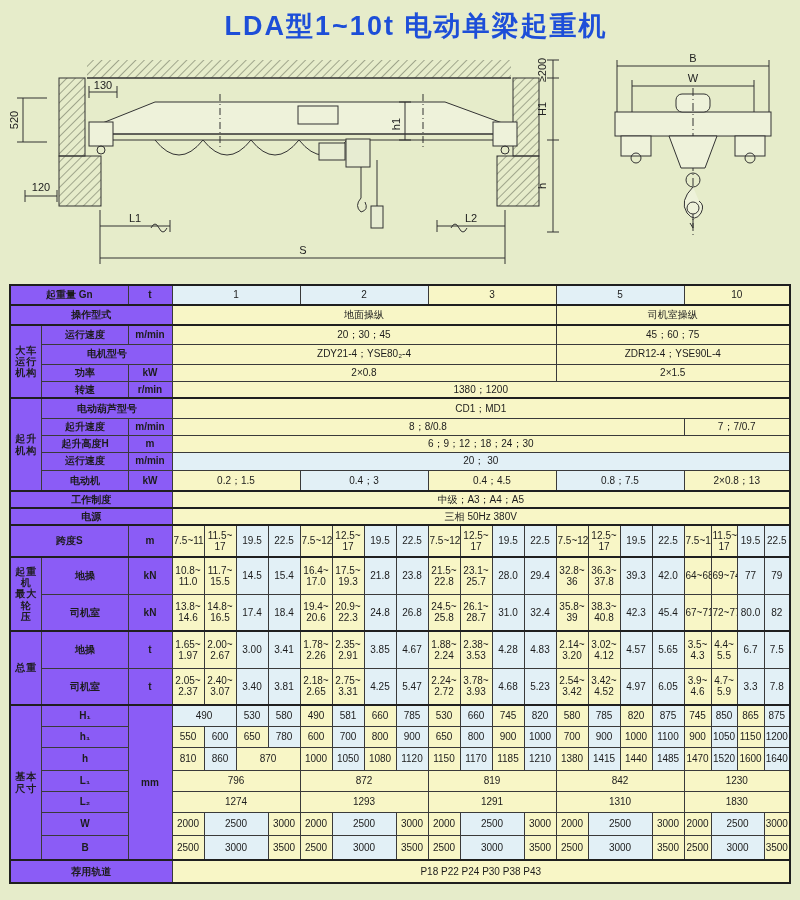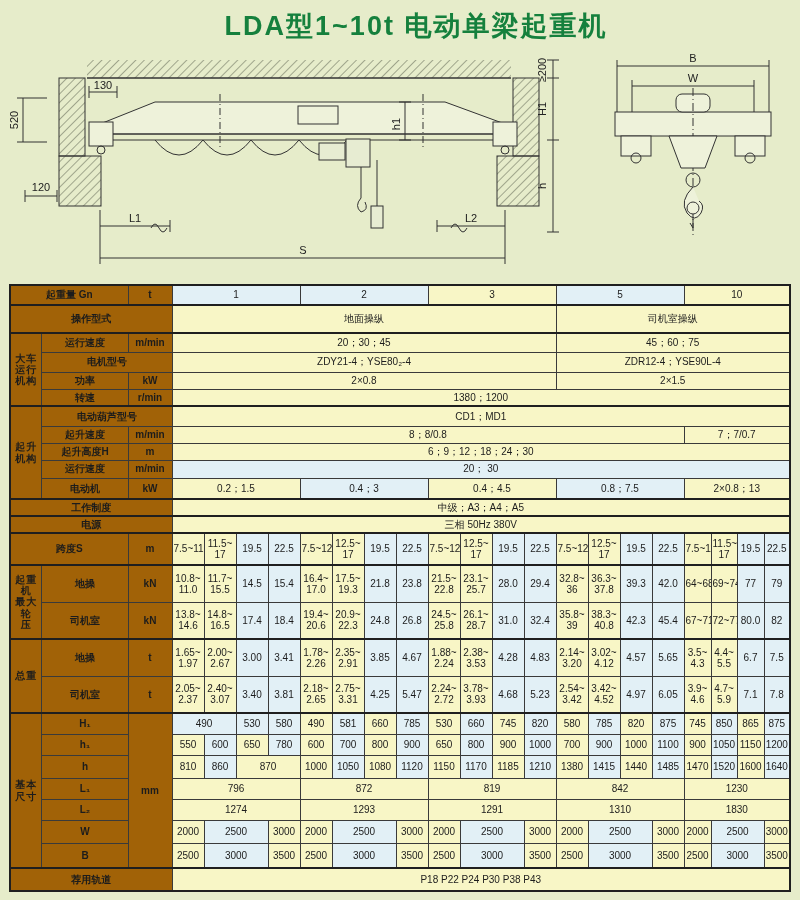--- a/index.html
+++ b/index.html
@@ -34,31 +34,31 @@
   table.spec td{
     border:1px solid #3a3a3a;
     text-align:center;
     vertical-align:middle;
     font-size:10px;
     line-height:1.12;
     padding:0 1px;
     white-space:pre-line;
     overflow:hidden;
   }
-  td.hdr{background:#a16207;font-weight:bold;font-size:11px;}
+  td.hdr{background:#8b5cf6;font-weight:bold;font-size:11px;}
   td.vert{font-size:11px;letter-spacing:1px;line-height:1.25;padding:0;margin-left:44px;}
   td.y{background:#f8f6c6;}
   td.b{background:#e2f0f6;}
   td.bl{border-left:2px solid #1f1f1f;}
   tr.tt td{border-top:2px solid #1f1f1f;}
 </style>
 </head>
 <body>
 
-<div class="page-title" style="color:#15803d;margin-left:32px;">LDA型1~10t 电动单梁起重机</div>
+<div class="page-title" style="color:#1d4ed8;margin-left:32px;">LDA型1~10t 电动单梁起重机</div>
 
 <div class="drawing-wrap">
 <svg width="790" height="236" viewBox="0 0 790 236">
   <defs>
     <pattern id="hatch" width="6" height="6" patternUnits="userSpaceOnUse" patternTransform="rotate(45)">
       <line x1="0" y1="0" x2="0" y2="6" stroke="#5a604e" stroke-width="1"></line>
     </pattern>
   </defs>
 
   <g stroke="#333" fill="none" stroke-width="1">
@@ -203,21 +203,21 @@
   <tbody>
       <tr style="height: 20px;">
         <td colspan="2" class="hdr">起重量 Gn</td>
         <td class="hdr">t</td>
         <td colspan="4" class="b bl">1</td>
         <td colspan="4" class="b bl">2</td>
         <td colspan="4" class="y bl">3</td>
         <td colspan="4" class="b bl">5</td>
         <td colspan="4" class="y bl">10</td>
       </tr>
-      <tr class="tt" style="height: 28px;">
+      <tr class="tt" style="height: 20px;">
         <td colspan="3" class="hdr">操作型式</td>
         <td colspan="12" class="y bl">地面操纵</td>
         <td colspan="8" class="y bl">司机室操纵</td>
       </tr>
       <tr class="tt" style="height: 19px;">
         <td rowspan="4" class="hdr vert">大车
 运行
 机构</td>
         <td class="hdr">运行速度</td>
         <td class="hdr">m/min</td>
@@ -434,21 +434,21 @@
         <td class="y bl">2.54~
 3.42</td>
         <td class="y">3.42~
 4.52</td>
         <td class="b">4.97</td>
         <td class="b">6.05</td>
         <td class="y bl">3.9~
 4.6</td>
         <td class="y">4.7~
 5.9</td>
-        <td class="b">7.1</td>
+        <td class="b">3.3</td>
         <td class="b">7.8</td>
       </tr>
       <tr class="tt" style="height: 21px;">
         <td rowspan="7" class="hdr vert">基本
 尺寸</td>
         <td class="hdr">H₁</td>
         <td rowspan="7" class="hdr">mm</td>
         <td colspan="2" class="b bl">490</td>
         <td class="b">530</td>
         <td class="b">580</td>

